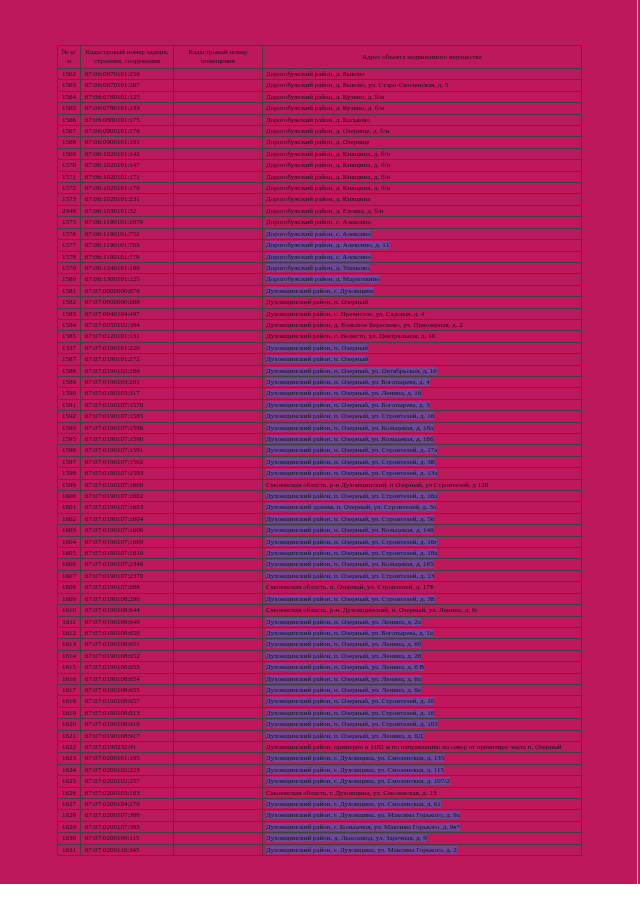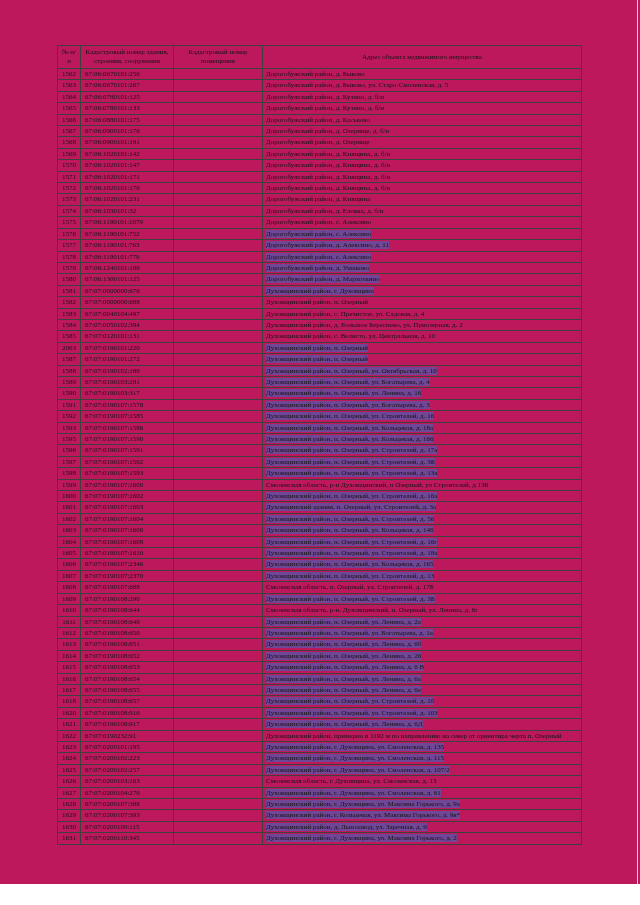--- a/index.html
+++ b/index.html
@@ -144,21 +144,21 @@
           <td class="cell-room"></td>
           <td class="cell-addr">Дорогобужский район, д. Княщина, д. б/н</td>
         </tr>
         <tr>
           <td class="cell-num">1573</td>
           <td class="cell-cad">67:06:1020101:231</td>
           <td class="cell-room"></td>
           <td class="cell-addr">Дорогобужский район, д. Княщина</td>
         </tr>
         <tr>
-          <td class="cell-num">1574</td>
+          <td class="cell-num">2948</td>
           <td class="cell-cad">67:06:1030101:32</td>
           <td class="cell-room"></td>
           <td class="cell-addr">Дорогобужский район, д. Еловка, д. б/н</td>
         </tr>
         <tr>
           <td class="cell-num">1575</td>
           <td class="cell-cad">67:06:1190101:1079</td>
           <td class="cell-room"></td>
           <td class="cell-addr">Дорогобужский район, с. Алексино</td>
         </tr>
@@ -216,21 +216,21 @@
           <td class="cell-room"></td>
           <td class="cell-addr">Духовщинский район, д. Большое Береснево, ул. Приозерная, д. 2</td>
         </tr>
         <tr>
           <td class="cell-num">1585</td>
           <td class="cell-cad">67:07:0120101:131</td>
           <td class="cell-room"></td>
           <td class="cell-addr">Духовщинский район, с. Велисто, ул. Центральная, д. 10</td>
         </tr>
         <tr>
-          <td class="cell-num">2063</td>
+          <td class="cell-num">1337</td>
           <td class="cell-cad">67:07:0190101:220</td>
           <td class="cell-room"></td>
           <td class="cell-addr"><span class="hl">Духовщинский район, п. Озерный</span></td>
         </tr>
         <tr>
           <td class="cell-num">1587</td>
           <td class="cell-cad">67:07:0190101:272</td>
           <td class="cell-room"></td>
           <td class="cell-addr"><span class="hl">Духовщинский район, п. Озерный</span></td>
         </tr>
@@ -406,20 +406,26 @@
           <td class="cell-num">1617</td>
           <td class="cell-cad">67:07:0190108:655</td>
           <td class="cell-room"></td>
           <td class="cell-addr"><span class="hl">Духовщинский район, п. Озерный, ул. Ленина, д. 6е</span></td>
         </tr>
         <tr>
           <td class="cell-num">1618</td>
           <td class="cell-cad">67:07:0190108:657</td>
           <td class="cell-room"></td>
           <td class="cell-addr"><span class="hl">Духовщинский район, п. Озерный, ул. Строителей, д. 1б</span></td>
+        </tr>
+        <tr>
+          <td class="cell-num">1619</td>
+          <td class="cell-cad">67:07:0190108:913</td>
+          <td class="cell-room"></td>
+          <td class="cell-addr"><span class="hl">Духовщинский район, п. Озерный, ул. Строителей, д. 16</span></td>
         </tr>
         <tr>
           <td class="cell-num">1620</td>
           <td class="cell-cad">67:07:0190108:916</td>
           <td class="cell-room"></td>
           <td class="cell-addr"><span class="hl">Духовщинский район, п. Озерный, ул. Строителей, д. 103</span></td>
         </tr>
         <tr>
           <td class="cell-num">1621</td>
           <td class="cell-cad">67:07:0190108:917</td>

